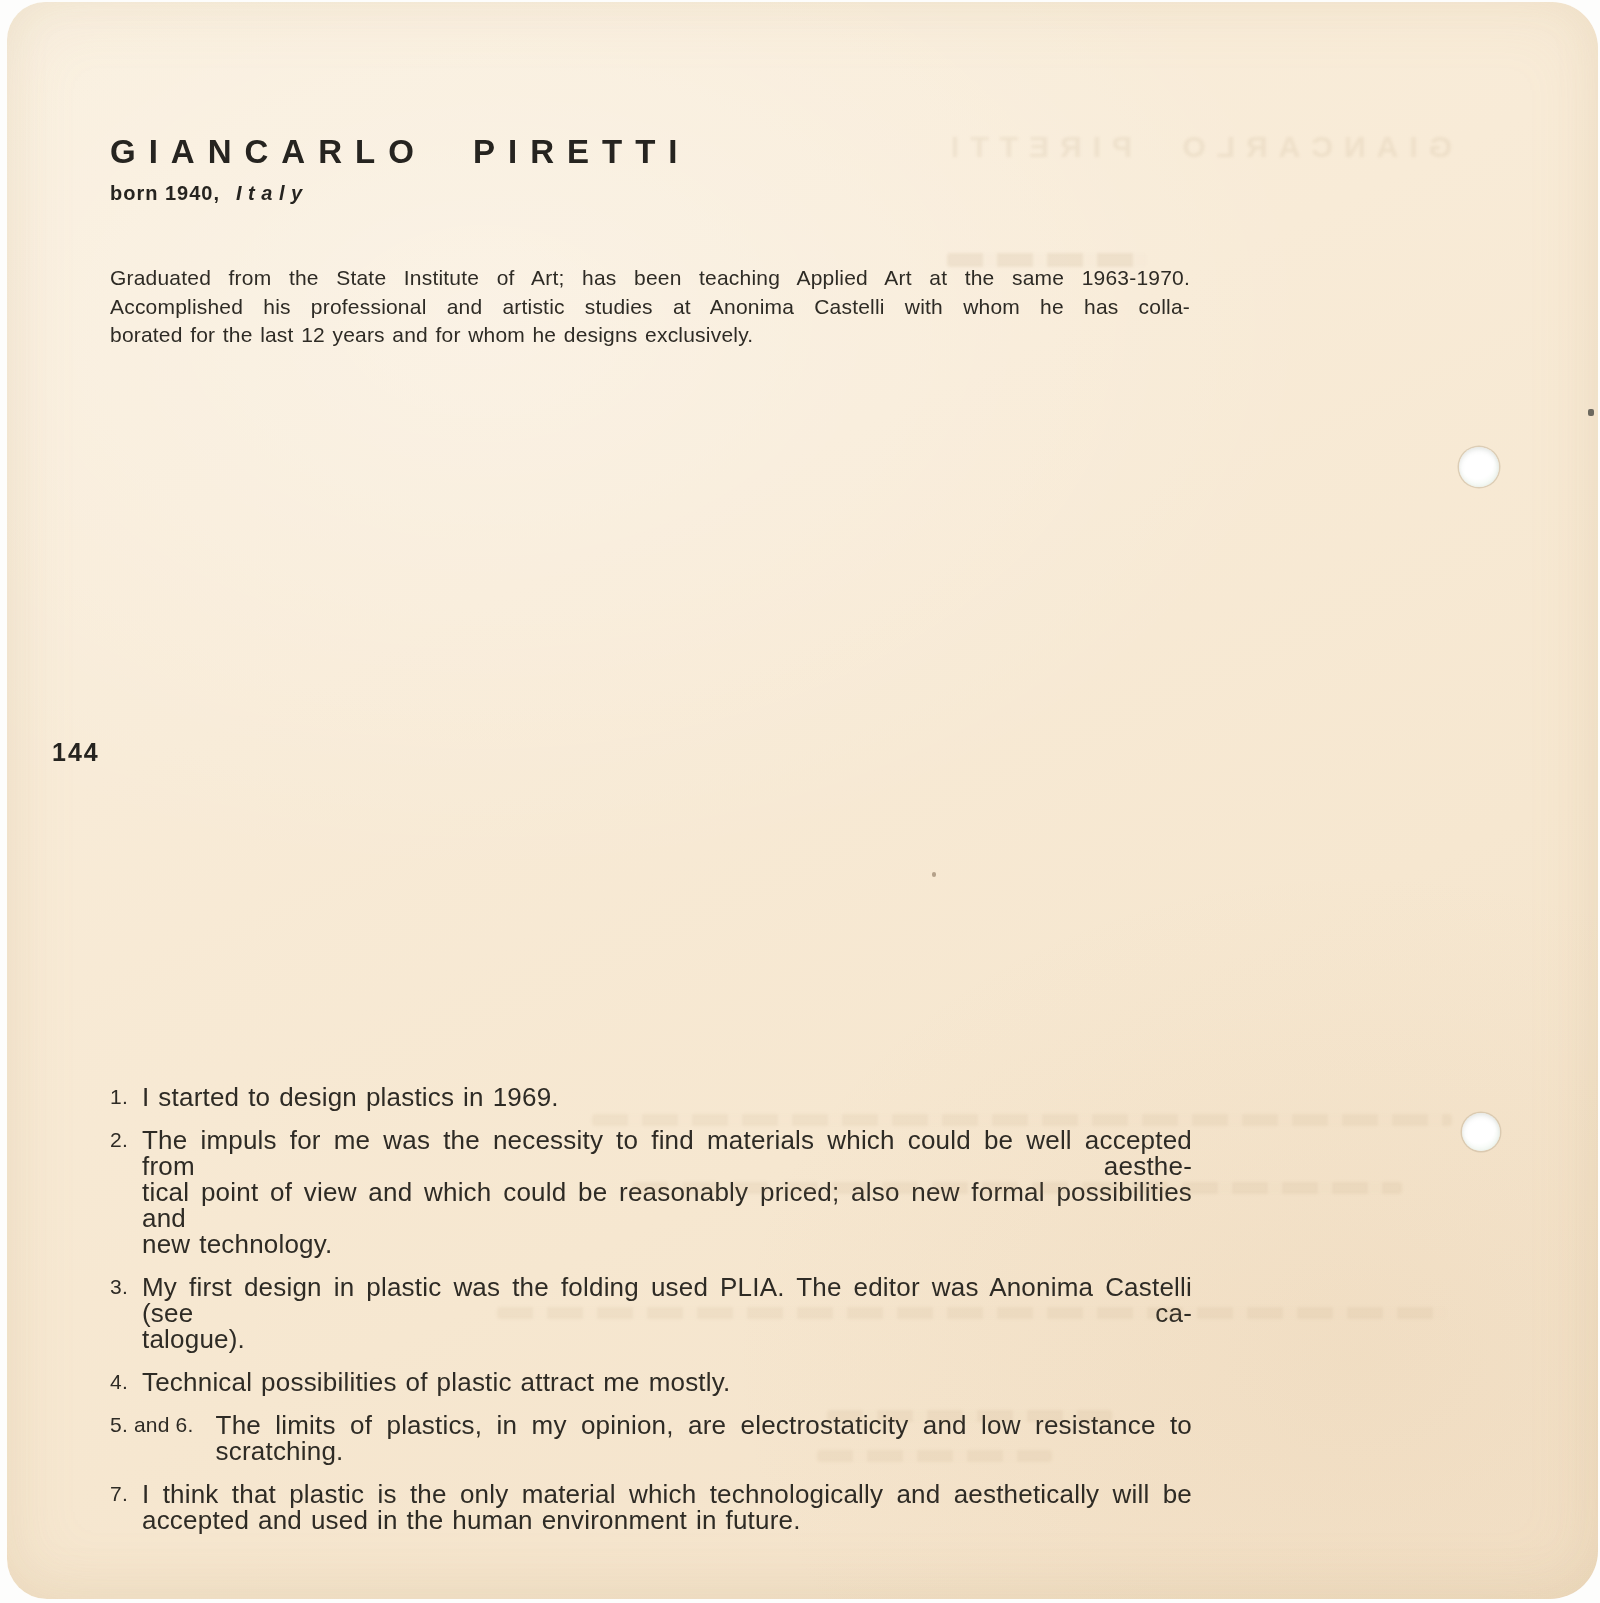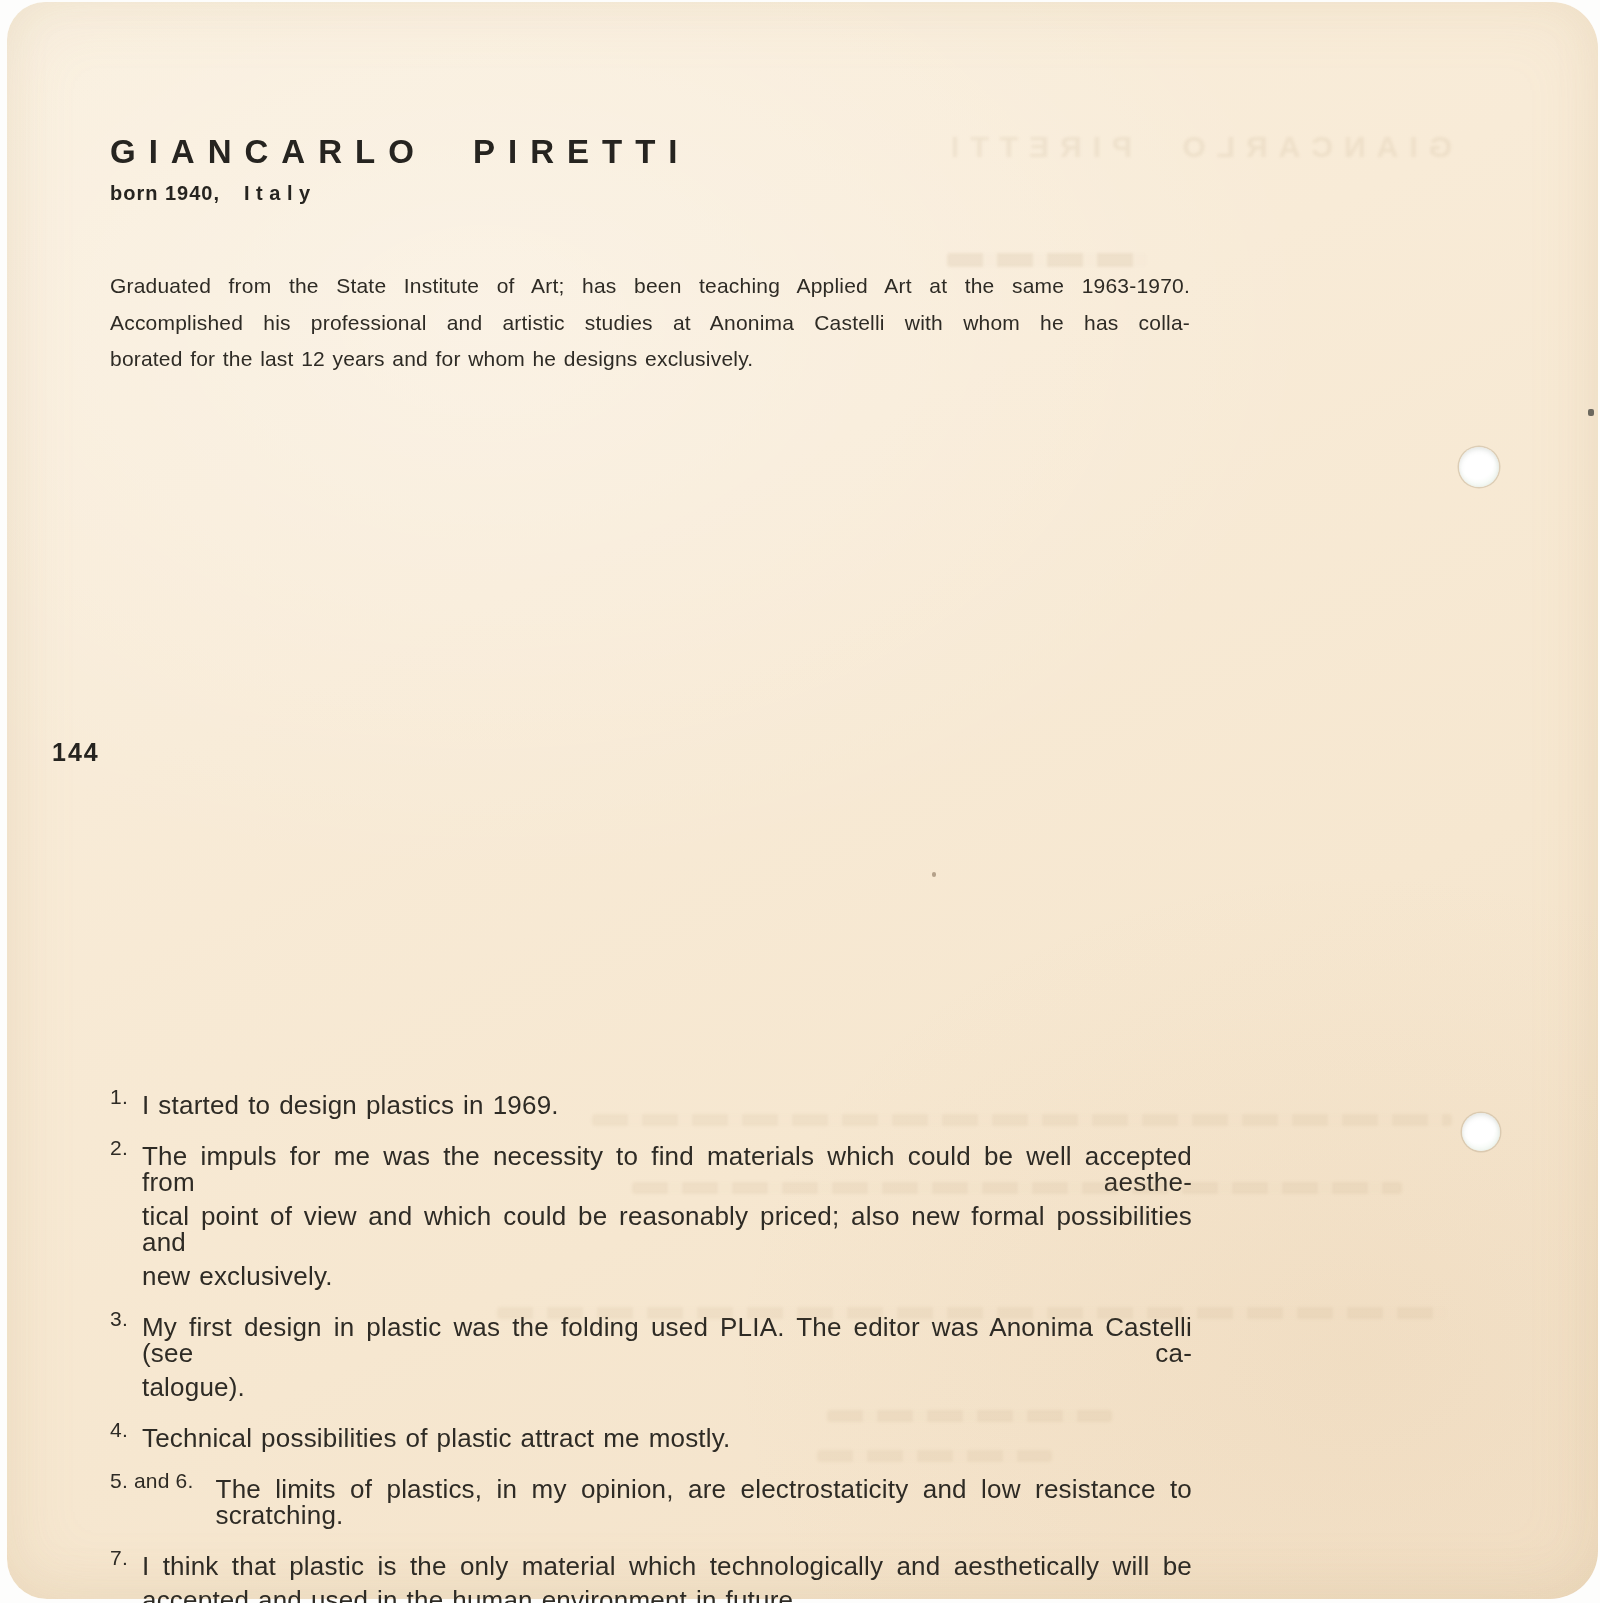--- a/index.html
+++ b/index.html
@@ -27,28 +27,28 @@
     left: 103px; top: 132px;
     font-weight: 700; font-size: 33px; line-height: 36px;
     letter-spacing: 13px; word-spacing: 24px;
     color: #262420; white-space: nowrap;
   }
   .subtitle {
     left: 103px; top: 179px;
     font-weight: 700; font-size: 20px; line-height: 24px;
     color: #262420; white-space: nowrap; letter-spacing: 1px;
   }
-  .subtitle .country { letter-spacing: 6.5px; margin-left: 24px; }
+  .subtitle .country { letter-spacing: 6.5px; margin-left: 16px; font-style: italic; }
 
   .bio {
     left: 103px; top: 262px; width: 1080px;
     font-size: 21px; line-height: 28.5px;
     color: #2e2b25; letter-spacing: 0.2px; word-spacing: 1.5px;
   }
-  .ln { min-height: 26px; margin-top: 8px; }
+  .ln { min-height: 26px; }
   .just { text-align: justify; text-align-last: justify; }
 
   .pagenum {
     left: 45px; top: 736px;
     font-weight: 700; font-size: 25px; letter-spacing: 2px; color: #262420;
   }
 
   .qa { left: 103px; top: 1082px; width: 1082px; color: #2e2b25; }
   .ans { display: flex; align-items: flex-start; margin-bottom: 17px; }
   .ans:last-child { margin-bottom: 0; }
@@ -119,21 +119,21 @@
         <div class="txt">
           <div class="ln">I started to design plastics in 1969.</div>
         </div>
       </div>
 
       <div class="ans">
         <div class="num">2.</div>
         <div class="txt">
           <div class="ln just">The impuls for me was the necessity to find materials which could be well accepted from aesthe-</div>
           <div class="ln just">tical point of view and which could be reasonably priced; also new formal possibilities and</div>
-          <div class="ln">new exclusively.</div>
+          <div class="ln">new technology.</div>
         </div>
       </div>
 
       <div class="ans">
         <div class="num">3.</div>
         <div class="txt">
           <div class="ln just">My first design in plastic was the folding used PLIA. The editor was Anonima Castelli (see ca-</div>
           <div class="ln">talogue).</div>
         </div>
       </div>

